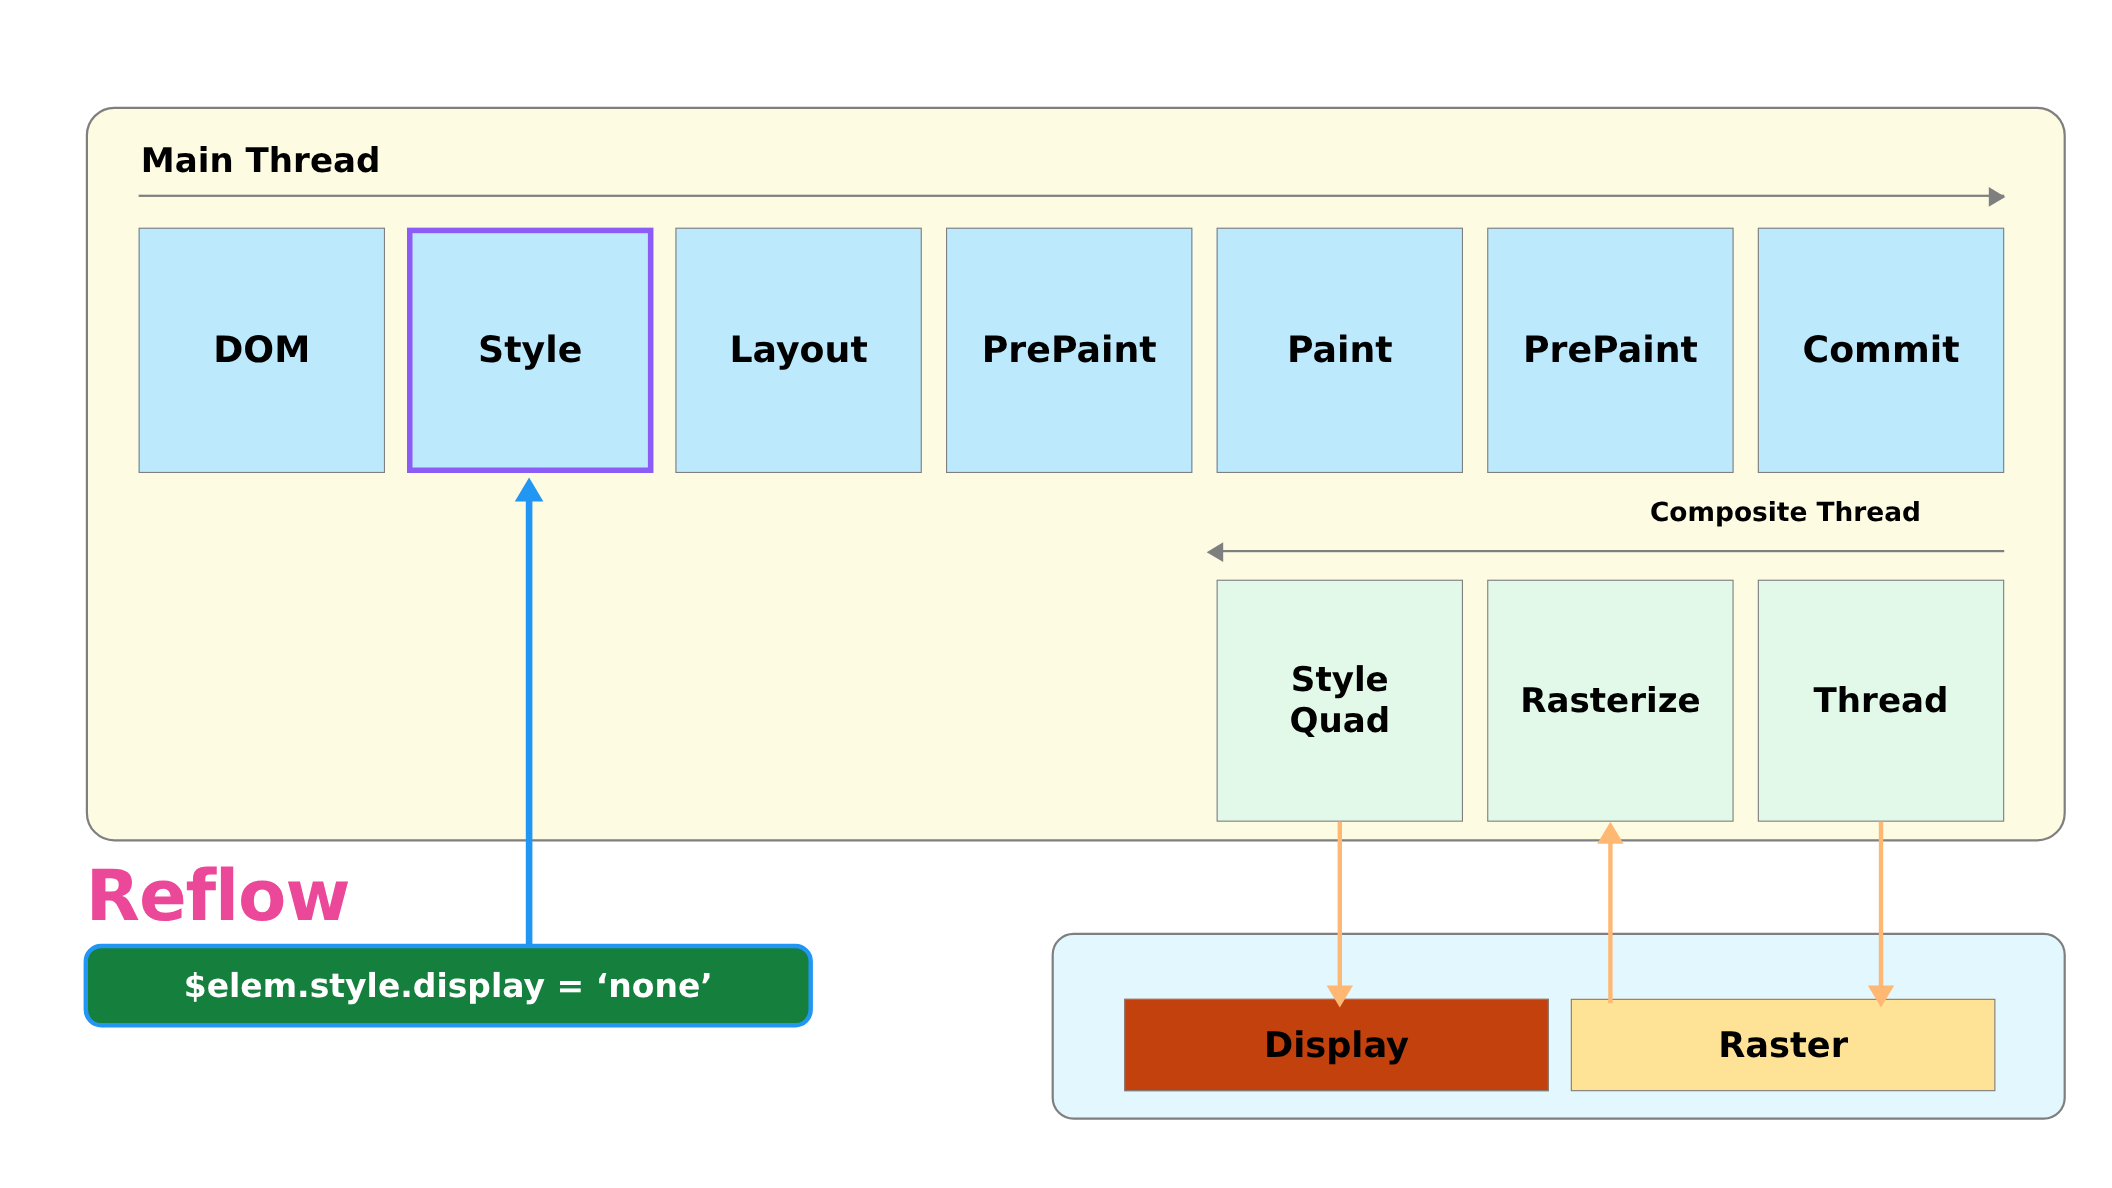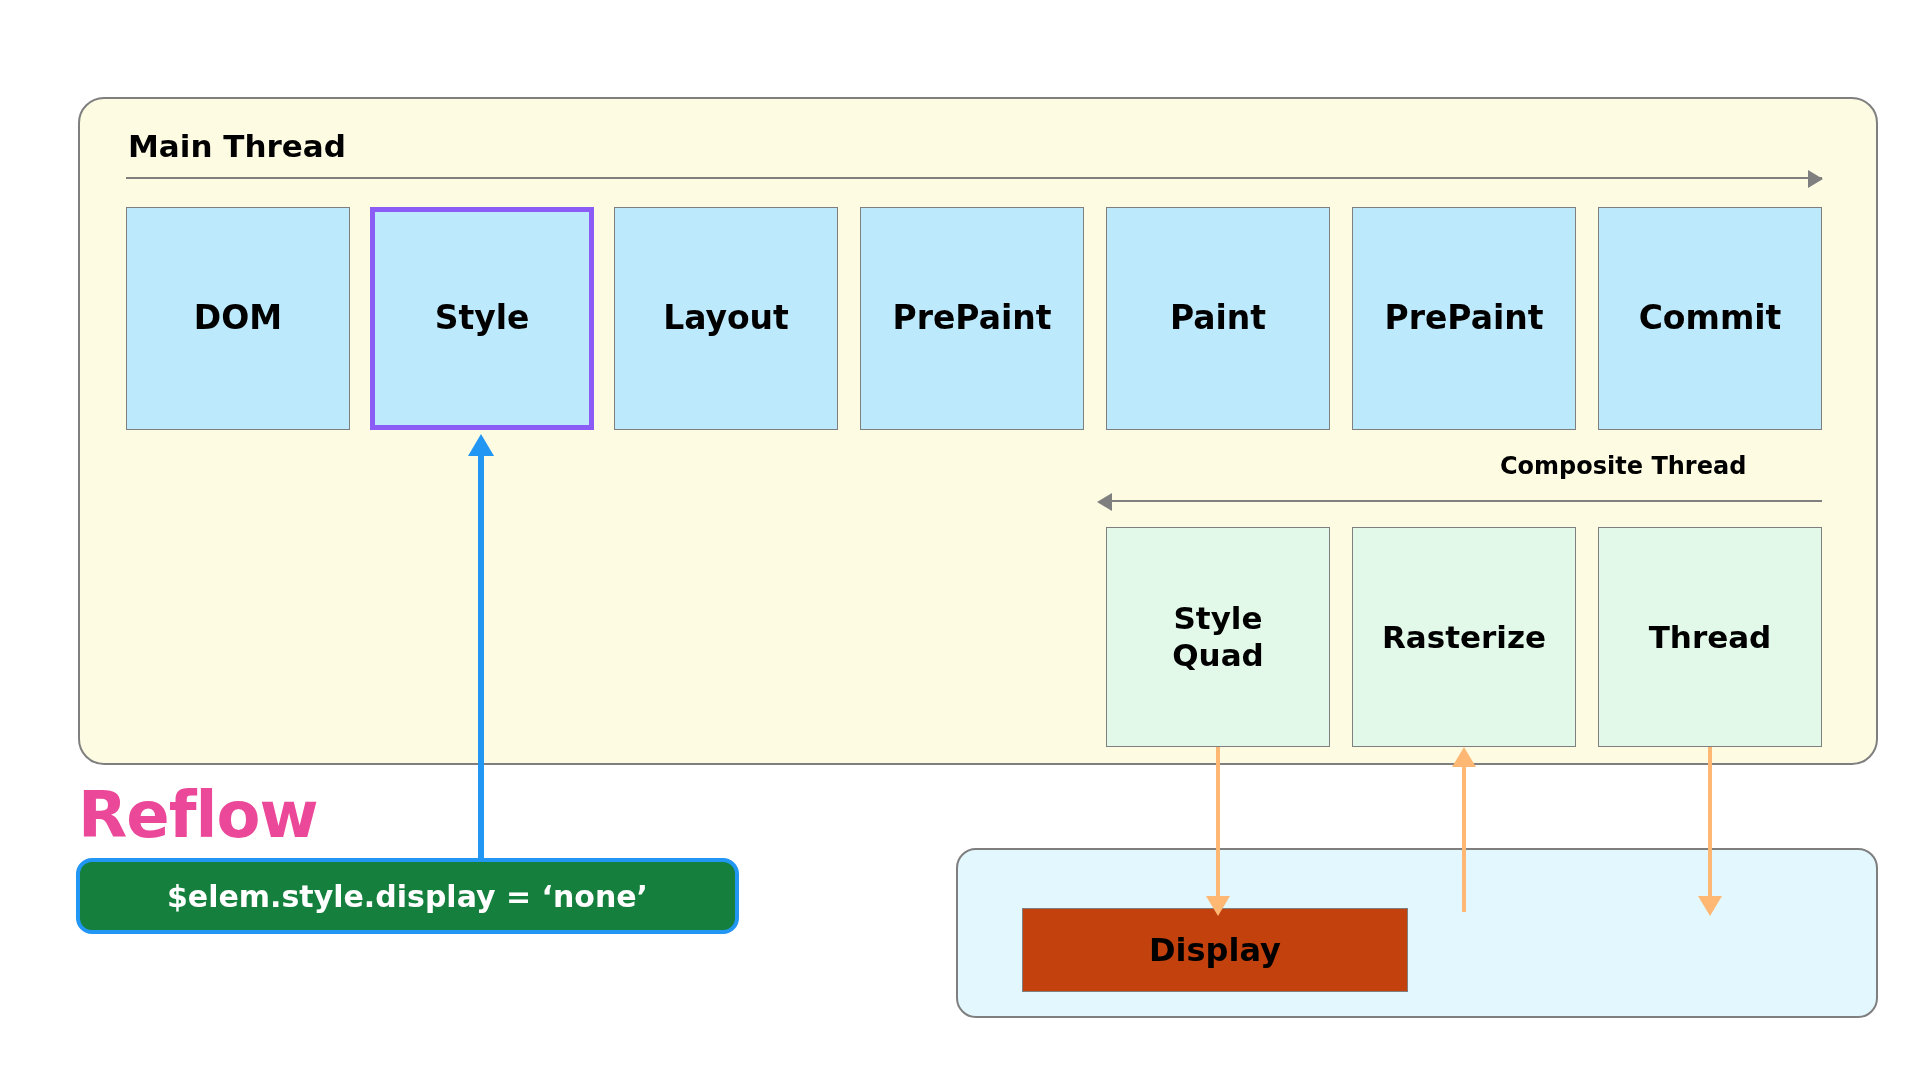--- a/index.html
+++ b/index.html
@@ -206,20 +206,23 @@
   <div class="blue-stem"></div>
   <div class="blue-head"></div>
 
   <div class="code-pill">$elem.style.display = ‘none’</div>
 
   <div class="gpu-panel"></div>
 
   <div class="gpu-box gpu-display" style="left:1022px;width:386px;">
     <span>Display</span>
   </div>
+  <div class="gpu-box gpu-raster" style="left:1428px;width:386px;">
+    <span>Raster</span>
+  </div>
 
   <div class="o-stem" style="left:1216px;top:747px;height:154px;"></div>
   <div class="o-head-down" style="left:1206px;top:896px;"></div>
 
   <div class="o-stem" style="left:1462px;top:766px;height:146px;"></div>
   <div class="o-head-up" style="left:1452px;top:747px;"></div>
 
   <div class="o-stem" style="left:1708px;top:747px;height:154px;"></div>
   <div class="o-head-down" style="left:1698px;top:896px;"></div>
 

